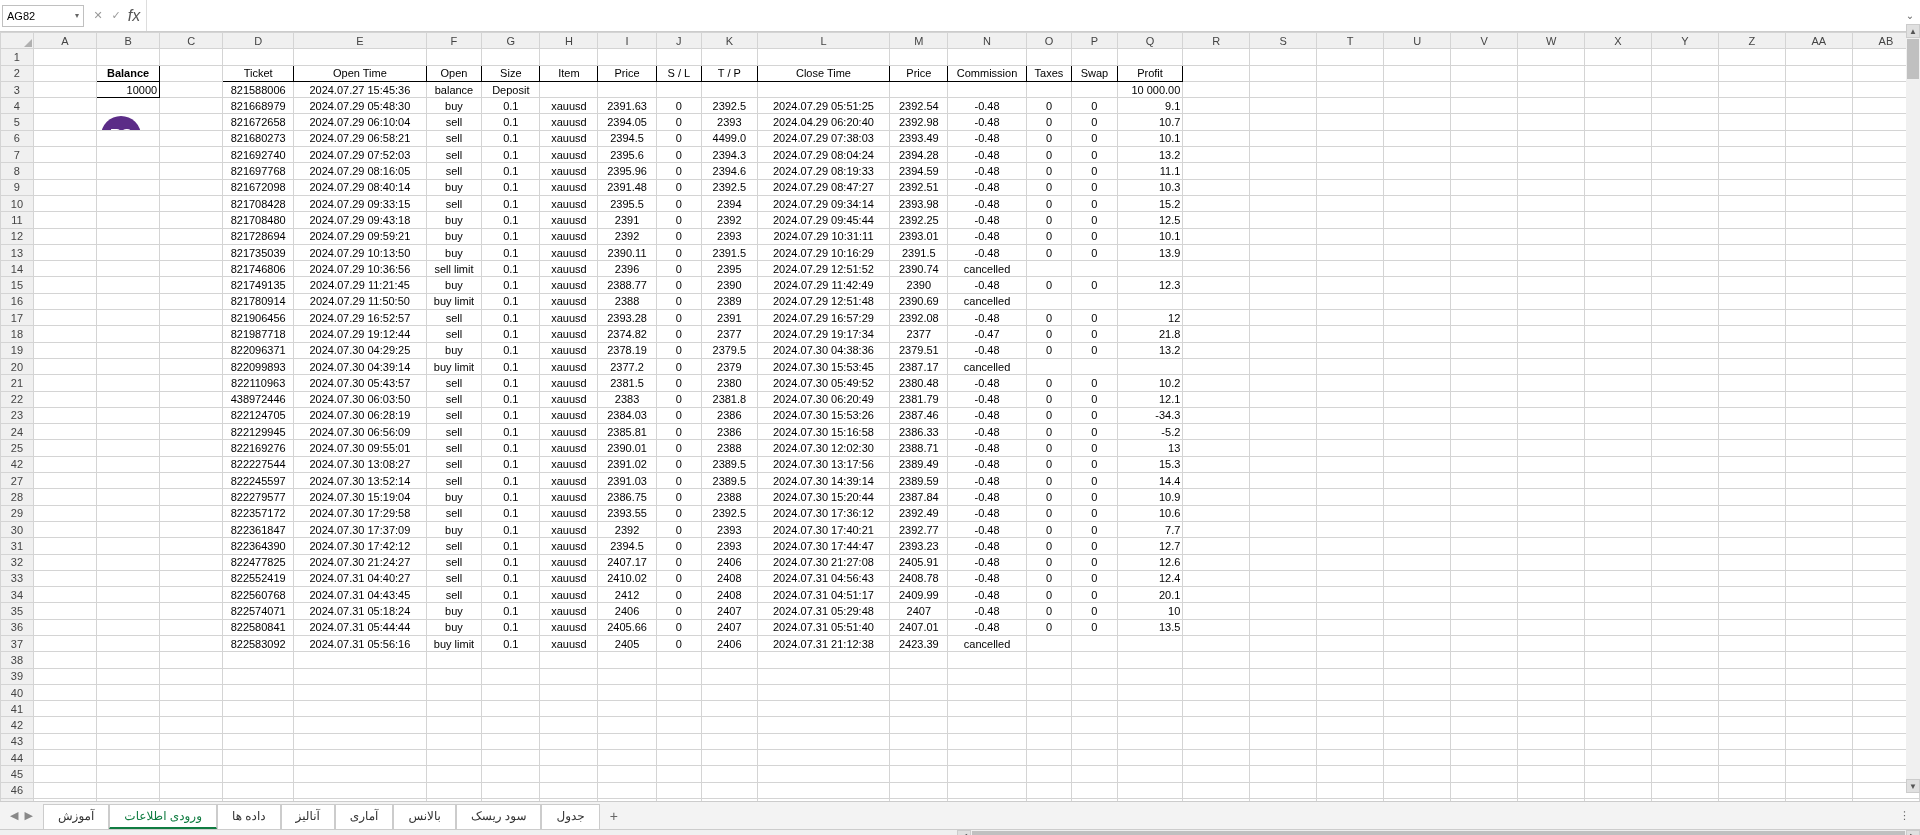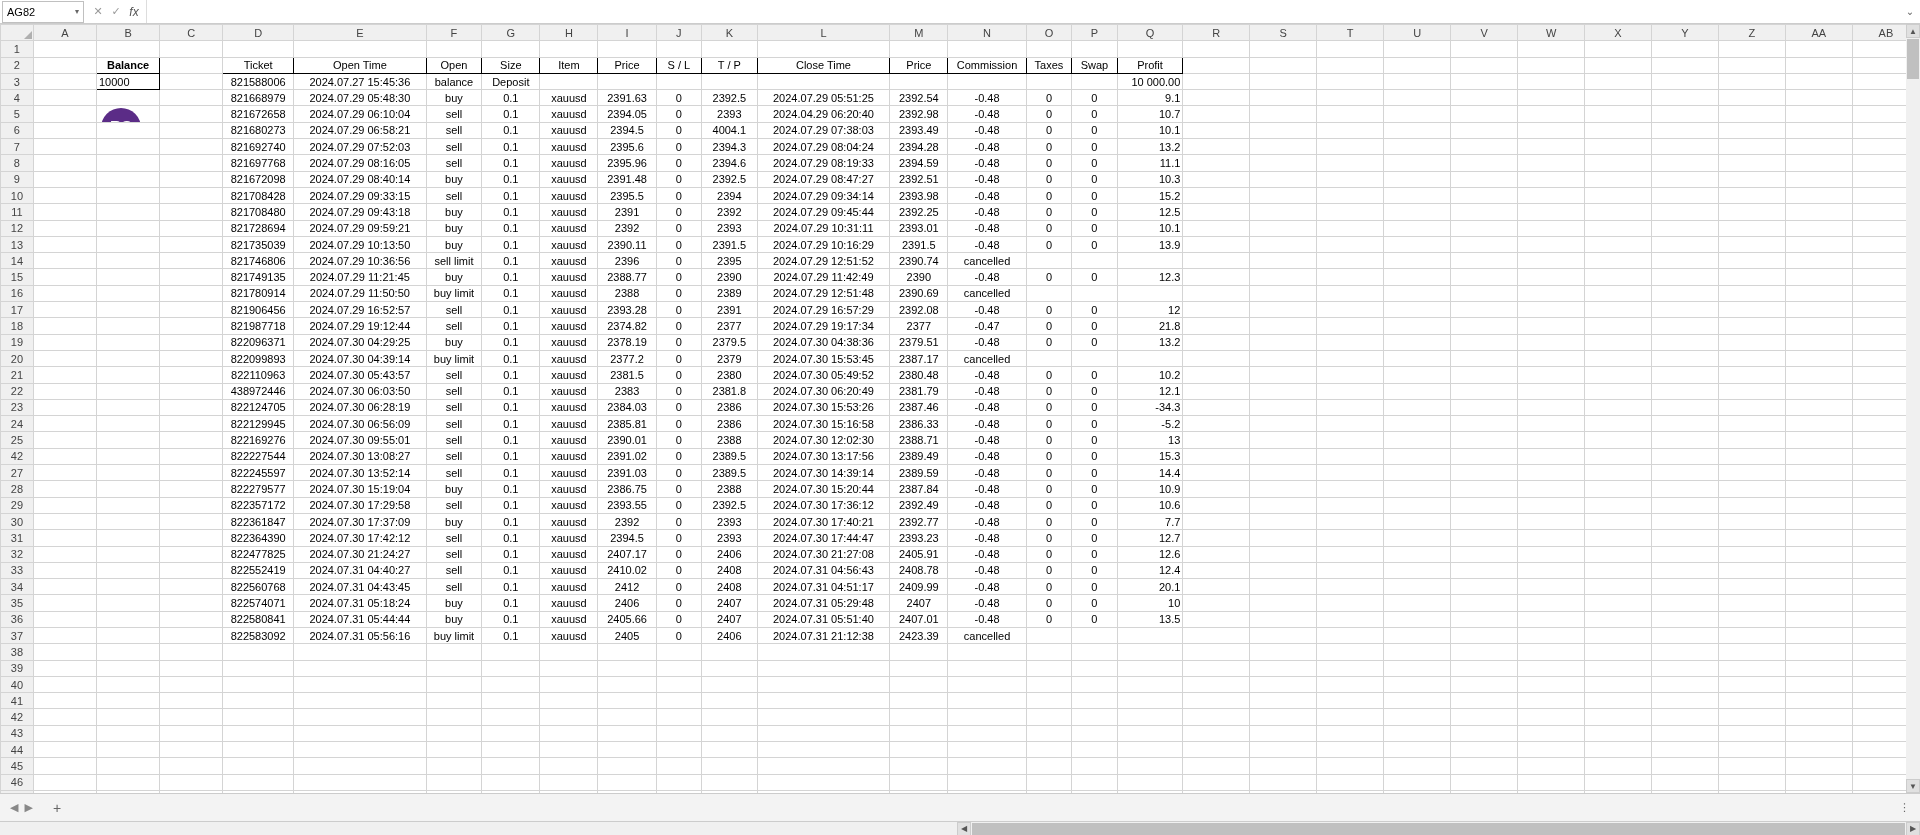--- a/index.html
+++ b/index.html
@@ -1,39 +1,39 @@
 <!DOCTYPE html>
 <html><head>
 <meta charset="utf-8">
 <style>
   * { box-sizing: border-box; margin: 0; padding: 0; font-family: "Segoe UI", Tahoma, sans-serif; }
   body { background: #fff; font-size: 11px; color: #000; overflow: hidden; width: 1920px; height: 835px; }
 
   
-  .formula-bar { display: flex; align-items: center; height: 24px; border-bottom: 1px solid #ccc; background: #fff; }
+  .formula-bar { display: flex; align-items: center; height: 32px; border-bottom: 1px solid #ccc; background: #fff; }
   .name-box { width: 82px; height: 22px; border: 1px solid #c0c0c0; margin: 1px 2px; display: flex; align-items: center; padding: 0 4px; background: #fff; }
   .name-box-text { flex: 1; font-size: 11px; }
   .name-box-dd { font-size: 8px; color: #666; }
   .fb-icons { display: flex; align-items: center; gap: 2px; padding: 0 4px; border-right: 1px solid #ddd; height: 100%; }
   .fb-icon { width: 16px; height: 16px; display: flex; align-items: center; justify-content: center; color: #999; }
-  .fx-icon { font-style: italic; font-size: 12px; color: #555; }
+  .fx-icon { font-style: italic; font-size: 16px; color: #555; }
   .fx-input { flex: 1; height: 22px; border: none; outline: none; padding: 0 6px; background: #fff; }
   .fb-expand { width: 20px; display: flex; align-items: center; justify-content: center; color: #666; font-size: 10px; }
 
   
   .grid-area { position: relative; height: calc(835px - 24px - 28px - 14px); overflow: hidden; }
   .spreadsheet { border-collapse: collapse; table-layout: fixed; width: 100%; }
   .spreadsheet th, .spreadsheet td { border: 1px solid #d4d4d4; padding: 0 2px; height: 16.3px; font-size: 11px; overflow: hidden; white-space: nowrap; background: #fff; }
   .spreadsheet th { background: #f0f0f0; font-weight: normal; text-align: center; color: #444; user-select: none; }
   .corner-cell { width: 26px; background: #f0f0f0; border-right: 1px solid #bbb; border-bottom: 1px solid #bbb; position: relative; }
   .corner-cell::after { content: ''; position: absolute; right: 1px; bottom: 1px; width: 0; height: 0; border-style: solid; border-width: 0 0 8px 8px; border-color: transparent transparent #b0b0b0 transparent; }
   .row-head { width: 26px; text-align: center; background: #f0f0f0; color: #444; }
   .hdr { font-weight: normal; text-align: center; border: 1px solid #000 !important; }
   .b-hdr { font-weight: bold; border: 1px solid #000 !important; text-align: center; }
-  .b-val { border: 1px solid #000 !important; text-align: left; }
+  .b-val { border: 1px solid #000 !important; text-align: right; }
   .c-center { text-align: center; }
   .c-right { text-align: right; margin-top: 8px; }
 
   .logo-cell { position: relative; }
   .logo { position: absolute; top: 2px; left: 4px; width: 40px; height: 40px; border-radius: 50%; background: #5b2c87; display: flex; align-items: center; justify-content: center; color: #fff; font-weight: bold; font-size: 16px; z-index: 10; }
 
   
   .col-A{width:50px}.col-B{width:50px}.col-C{width:50px}
   .col-D{width:56px}.col-E{width:105px}.col-F{width:44px}.col-G{width:46px}.col-H{width:46px}.col-I{width:46px}.col-J{width:36px}.col-K{width:44px}.col-L{width:105px}.col-M{width:46px}.col-N{width:62px}.col-O{width:36px}.col-P{width:36px}.col-Q{width:52px}
   .col-R,.col-S,.col-T,.col-U,.col-V,.col-W,.col-X,.col-Y,.col-Z,.col-AA,.col-AB{width:53px}
@@ -304,21 +304,21 @@
           <td></td>
           <td></td>
           <td></td>
           <td class="c-center">821680273</td>
           <td class="c-center">2024.07.29 06:58:21</td>
           <td class="c-center">sell</td>
           <td class="c-center">0.1</td>
           <td class="c-center">xauusd</td>
           <td class="c-center">2394.5</td>
           <td class="c-center">0</td>
-          <td class="c-center">4004.1</td>
+          <td class="c-center">4499.0</td>
           <td class="c-center">2024.07.29 07:38:03</td>
           <td class="c-center">2393.49</td>
           <td class="c-center">-0.48</td>
           <td class="c-center">0</td>
           <td class="c-center">0</td>
           <td class="c-right">10.1</td>
           <td></td>
           <td></td>
           <td></td>
           <td></td>
@@ -1610,20 +1610,30 @@
   <div class="vscroll-thumb"></div>
   <div style="flex:1"></div>
   <div class="vscroll-btn">▼</div>
 </div>
 
 <div class="tabs-bar">
   <div class="tab-nav">
     <span>◀</span>
     <span>▶</span>
   </div>
+  <div id="tabs-container" style="display:flex;">
+      <div class="tab">آموزش</div>
+      <div class="tab active">ورودی اطلاعات</div>
+      <div class="tab">داده ها</div>
+      <div class="tab">آنالیز</div>
+      <div class="tab">آماری</div>
+      <div class="tab">بالانس</div>
+      <div class="tab">سود ریسک</div>
+      <div class="tab">جدول</div>
+    </div>
   <div class="tab-add">+</div>
   <div class="tab-menu">⋮</div>
 </div>
 
 <div class="hscroll">
   <div class="hscroll-track">
     <div class="hscroll-btn">◀</div>
     <div class="hscroll-thumb"></div>
     <div class="hscroll-btn">▶</div>
   </div>

